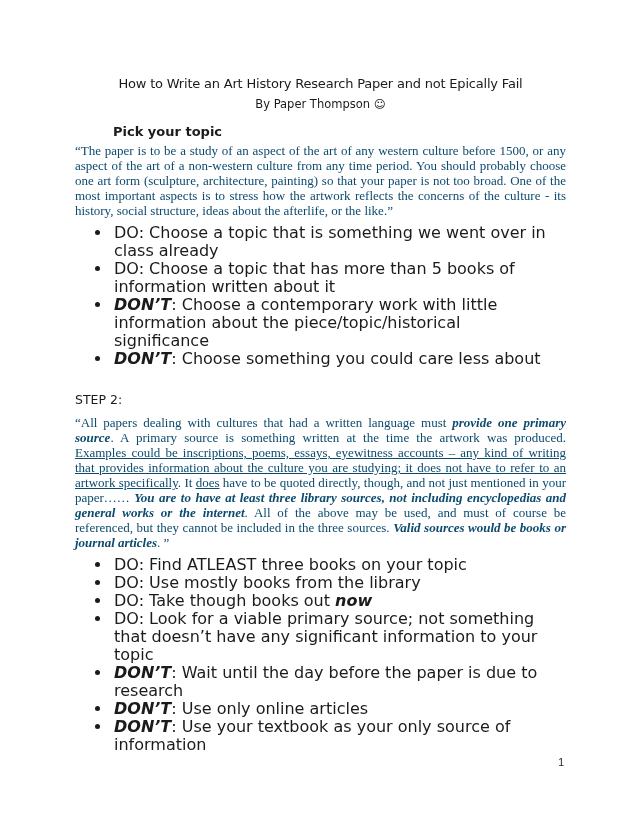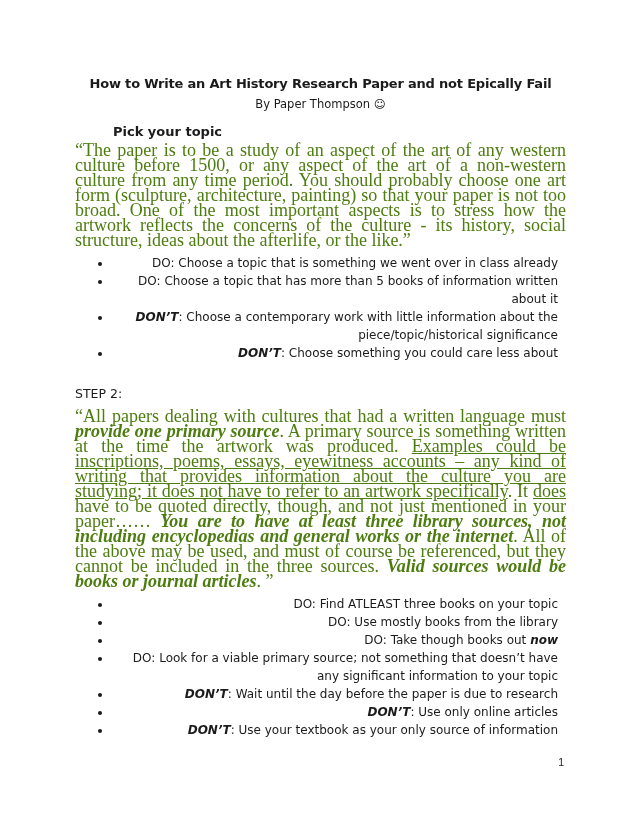--- a/index.html
+++ b/index.html
@@ -17,21 +17,21 @@
     width: 638px;
     height: 826px;
     padding: 76px 72px 0 75px;
     background: #ffffff;
   }
   
   .comic { font-family: "DejaVu Sans", sans-serif; }
   .title {
     text-align: center;
     font-size: 13px;
-    font-weight: 700;
+    font-weight: 400;
     letter-spacing: -0.2px;
     margin: 0 0 6px 0;
     white-space: nowrap;
   }
   .byline {
     text-align: center;
     font-size: 11.5px;
     margin: 0 0 13px 0;
   }
   .step-label {
@@ -39,37 +39,36 @@
     margin: 0 0 8px 0;
   }
   .step-heading {
     font-size: 13px;
     font-weight: 700;
     margin: 0 0 4px 38px;
   }
   
   .quote {
     font-family: "Liberation Serif", serif;
-    font-size: 18px;
+    font-size: 13px;
     line-height: 15px;
     text-align: justify;
-    color: #4d7c0f;
+    color: #0c4a6e;
     margin: 0 0 6px 0;
   }
   ul.bullets {
     list-style: disc outside;
     margin: 2px 0 0 0;
     padding-left: 37px;
   }
   ul.bullets li {
-    font-size: 12px;
+    font-size: 16px;
     line-height: 18px;
     padding-left: 2px;
     margin: 0 8px 0 0;
-    text-align: right;
   }
   .step-gap { height: 24px; }
   .b { font-weight: 700; font-style: italic; }
   .u { text-decoration: underline; }
   .page-number {
     position: absolute;
     right: 74px;
     top: 756px;
     font-family: "Liberation Sans", sans-serif;
     font-size: 10.5px;

